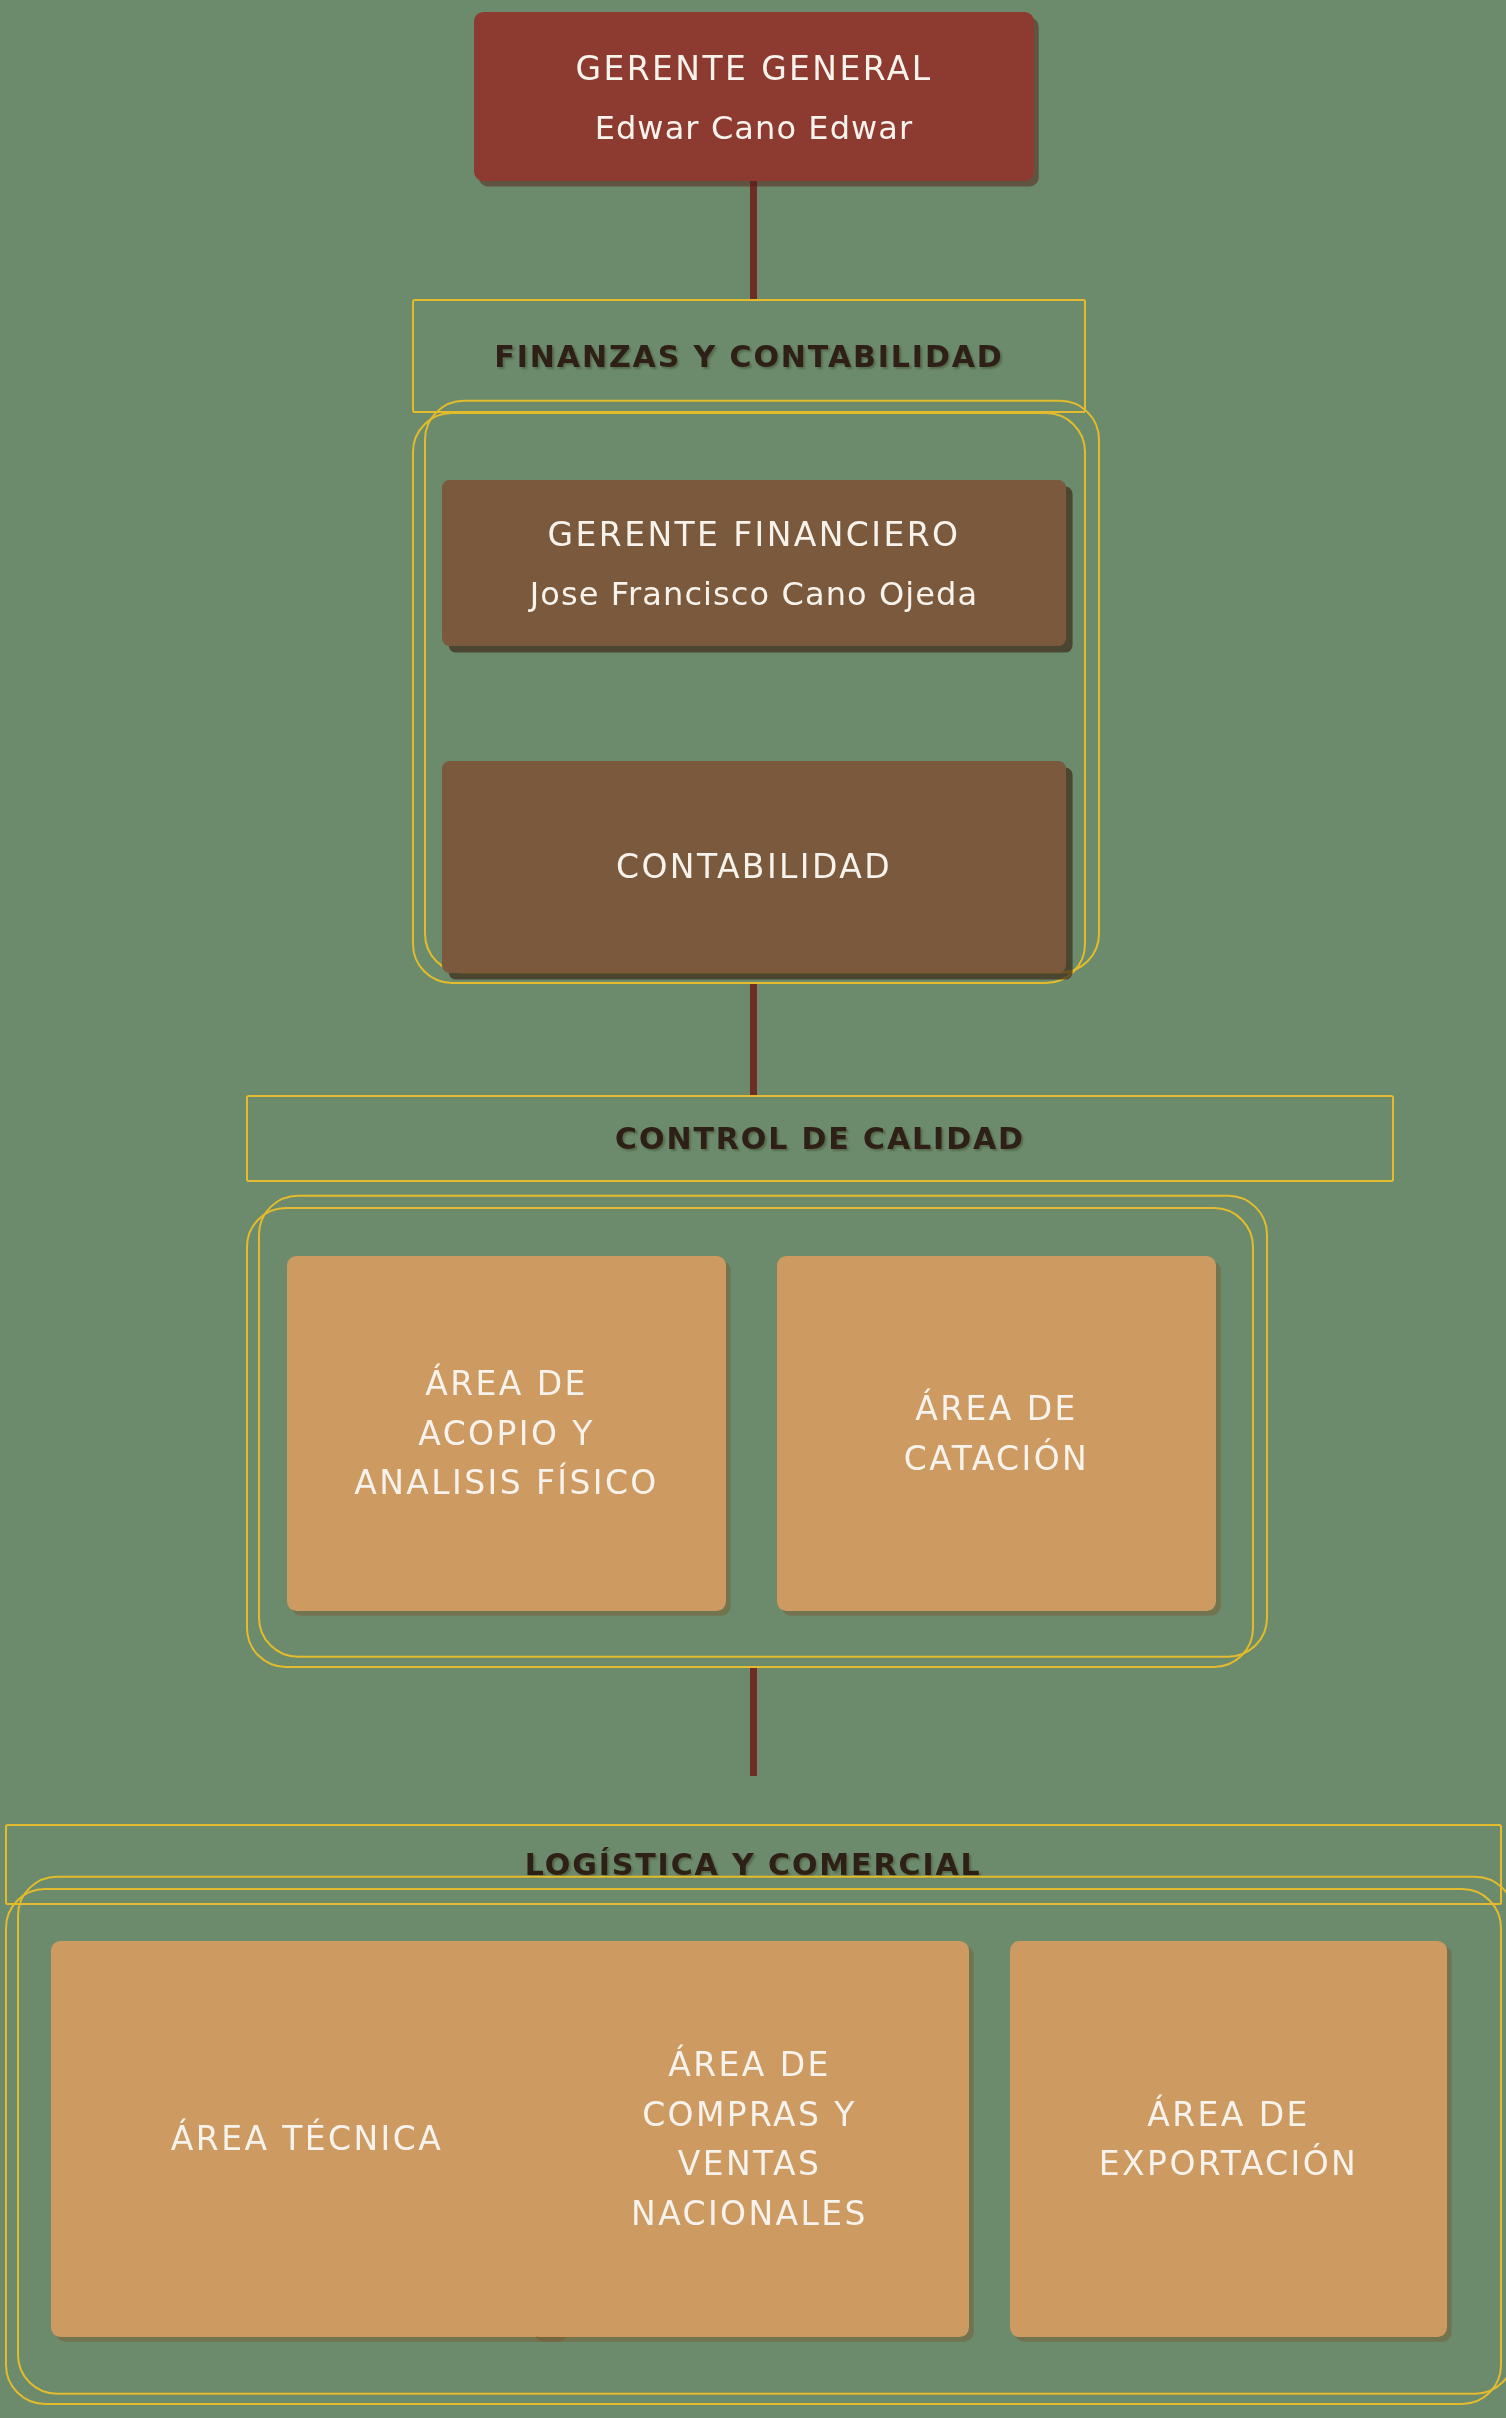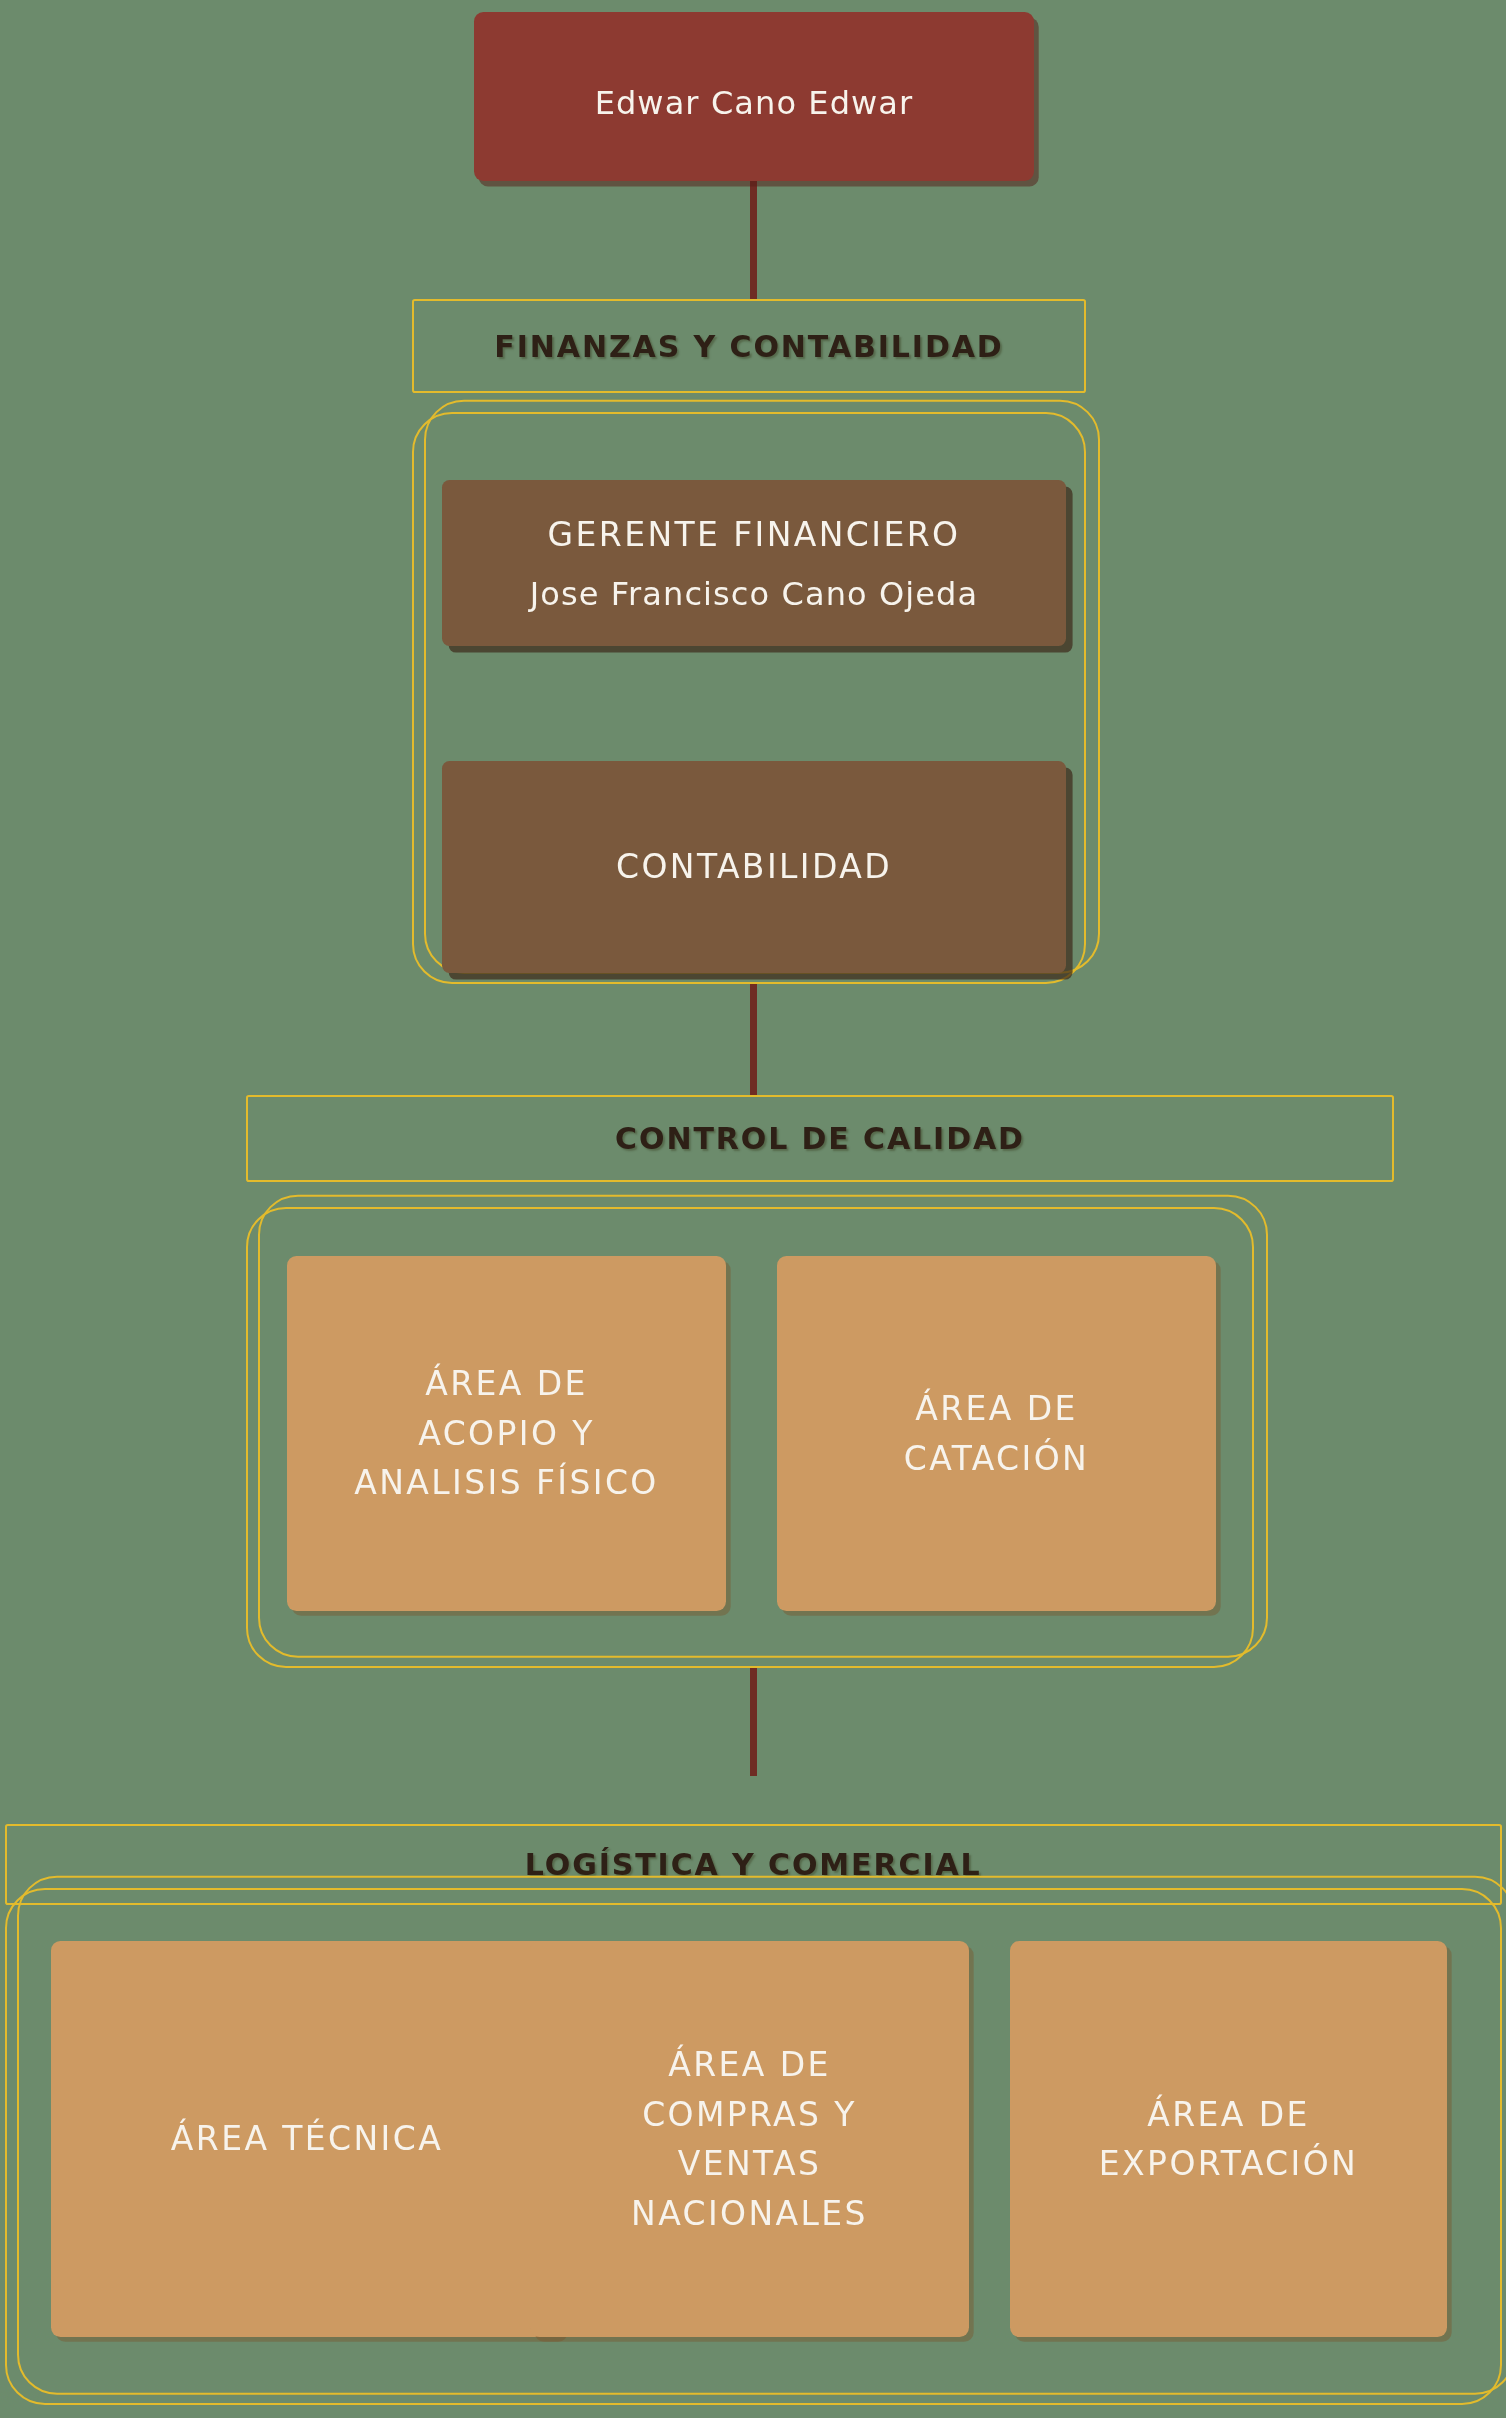--- a/index.html
+++ b/index.html
@@ -100,24 +100,25 @@
 </head>
 <body>
 
 <div class="canvas">
 
   <div class="connector" style="left:750px; top:174px; height:125px;"></div>
   <div class="connector" style="left:750px; top:982px; height:113px;"></div>
   <div class="connector" style="left:750px; top:1667px; height:109px;"></div>
 
   <div class="node root-box" style="left:474px; top:12.2px; width:560px; height:169px;">
+    <div class="node-title">GERENTE GENERAL</div>
     <div class="node-person">Edwar Cano Edwar</div>
   </div>
 
-  <div class="section-header" style="left:412px; top:299px; width:674px; height:94px;">
+  <div class="section-header" style="left:412px; top:299px; width:674px; height:114px;">
     <span>FINANZAS Y CONTABILIDAD</span>
   </div>
 
   <div class="frame" style="left:412px; top:412px; width:674px; height:572px;"></div>
 
   <div class="node brown-box" style="left:442px; top:480px; width:624px; height:166px;text-align:center;">
     <div class="node-title">GERENTE FINANCIERO</div>
     <div class="node-person">Jose Francisco Cano Ojeda</div>
   </div>
 

